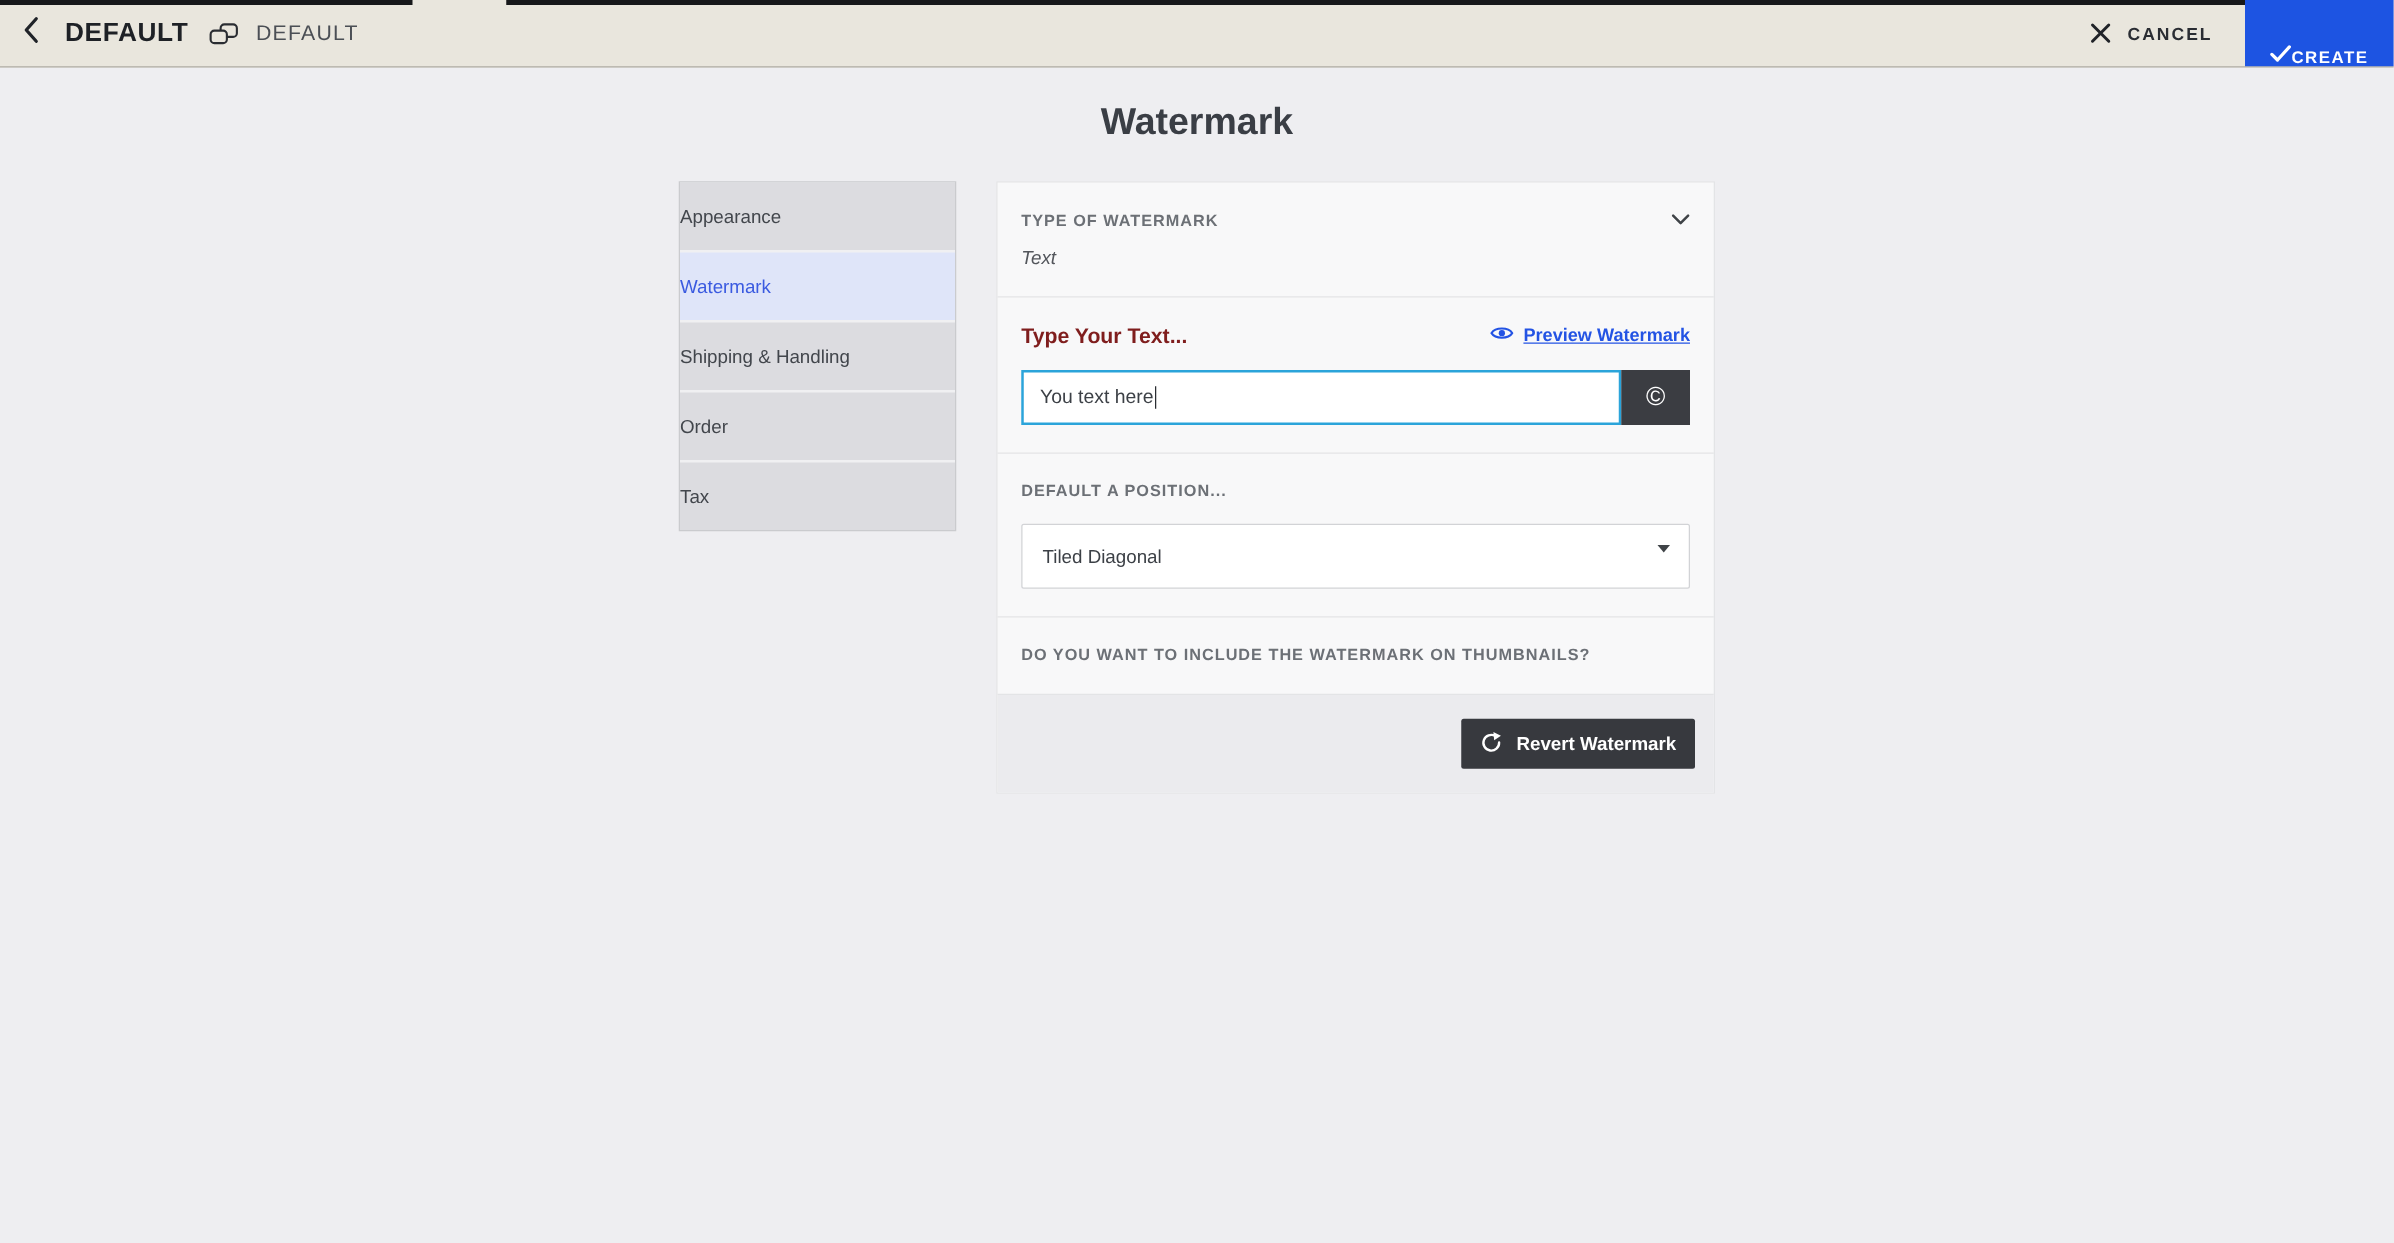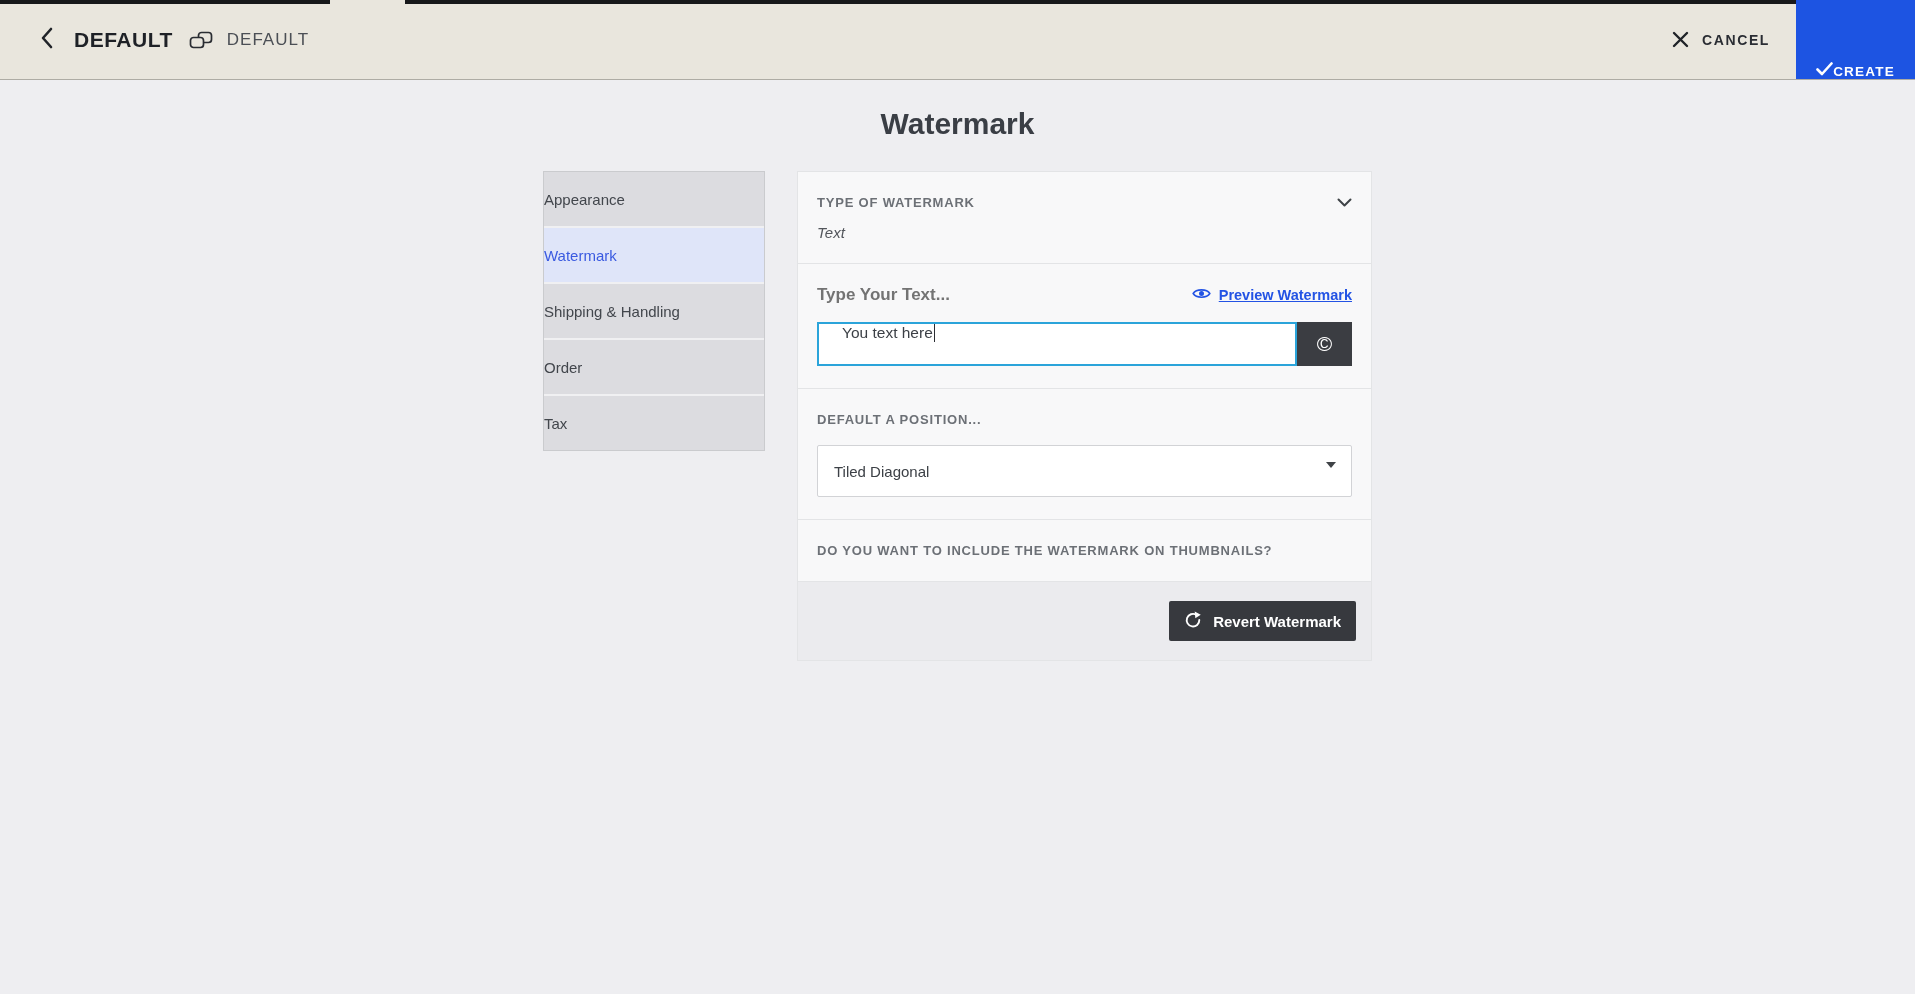--- a/index.html
+++ b/index.html
@@ -1,23 +1,23 @@
 <!DOCTYPE html>
 <html><head>
 <meta charset="utf-8">
 <style>
   * { margin: 0; padding: 0; box-sizing: border-box; }
   html, body { width: 1915px; height: 994px; overflow: hidden; }
   body { font-family: "Liberation Sans", "DejaVu Sans", sans-serif; background: #eeeef1; }
 
   
   .topbar {
-    position: relative; height: 80px; background: #e9e6dd;
+    position: relative; height: 54px; background: #e9e6dd;
     border-bottom: 1px solid #aeaca4;
-    display: flex; align-items: center; padding-left: 32px;
+    display: flex; align-items: center; padding-left: 10px;
   }
   .topline { position: absolute; top: 0; height: 4px; background: #17181a; }
   .topline.seg1 { left: 0; width: 330px; }
   .topline.seg2 { left: 405px; right: 119px; }
   .back-btn { display: flex; align-items: center; justify-content: center; width: 30px; height: 40px; cursor: pointer; }
   .tb-title { font-size: 21px; font-weight: 800; letter-spacing: 0.5px; color: #1e2126; margin: 0 16px 0 12px; }
   .chain { margin: 0 14px 0 0; display: flex; align-items: center; }
   .tb-sub { font-size: 17px; font-weight: 500; letter-spacing: 1px; color: #4b4f55; }
   .tb-right { margin-left: auto; display: flex; align-items: center; height: 100%; }
   .cancel-btn { display: flex; align-items: center; cursor: pointer; margin-right: 26px; }
@@ -44,31 +44,31 @@
   .side-tab.active { background: #dfe5f9; color: #3a5ae0; }
 
   
   .panel { width: 575px; background: #f8f8f9; border: 1px solid #e3e4e6; }
   .section { padding: 21px 19px 22px 19px; border-bottom: 1px solid #e3e4e6; }
   .u-label { font-size: 13px; font-weight: 700; letter-spacing: 0.8px; color: #6c7076; }
   .label-row { display: flex; align-items: center; justify-content: space-between; }
   .type-value { font-style: italic; font-size: 15px; color: #53565c; margin-top: 13px; }
 
   .text-head { display: flex; align-items: center; justify-content: space-between; margin-bottom: 17px; }
-  .text-title { font-size: 17px; font-weight: 700; color: #737373; }
+  .text-title { font-size: 17px; font-weight: 700; color: #7f1d1d; }
   .preview-link { display: flex; align-items: center; gap: 8px; cursor: pointer; text-decoration: none; }
   .preview-label { font-size: 14.5px; font-weight: 700; color: #2353e4; text-decoration: underline; }
   .input-row { display: flex; }
   .copyright-btn {
     width: 55px; height: 44px; background: #3b3d42; border: none; cursor: pointer;
     color: #fff; font-size: 21px; display: flex; align-items: center; justify-content: center;
     font-family: inherit;
   }
   .fake-caret { display: inline-block; width: 1.5px; height: 18px; background: #2a2d32; vertical-align: middle; margin-left: 1px; }
-  .input-text-wrap { flex: 1; height: 44px; background: #fff; border: 2px solid #2ba4da; display: flex; padding: 0 23px; font-size: 15.5px; color: #3c4046; cursor: text; }
+  .input-text-wrap { flex: 1; height: 44px; background: #fff; border: 2px solid #2ba4da; display: flex; align-items: center; padding: 0 13px; font-size: 15.5px; color: #3c4046; cursor: text; }
 
   .select-box {
     margin-top: 17px; height: 52px; background: #fff; border: 1px solid #d2d3d6; border-radius: 2px;
     display: flex; align-items: center; padding: 0 16px; font-size: 15px; color: #3c4046;
     position: relative; cursor: pointer;
   }
   .select-caret {
     position: absolute; right: 15px; top: 16px; width: 0; height: 0;
     border-left: 5px solid transparent; border-right: 5px solid transparent; border-top: 6px solid #3f4347;
   }

